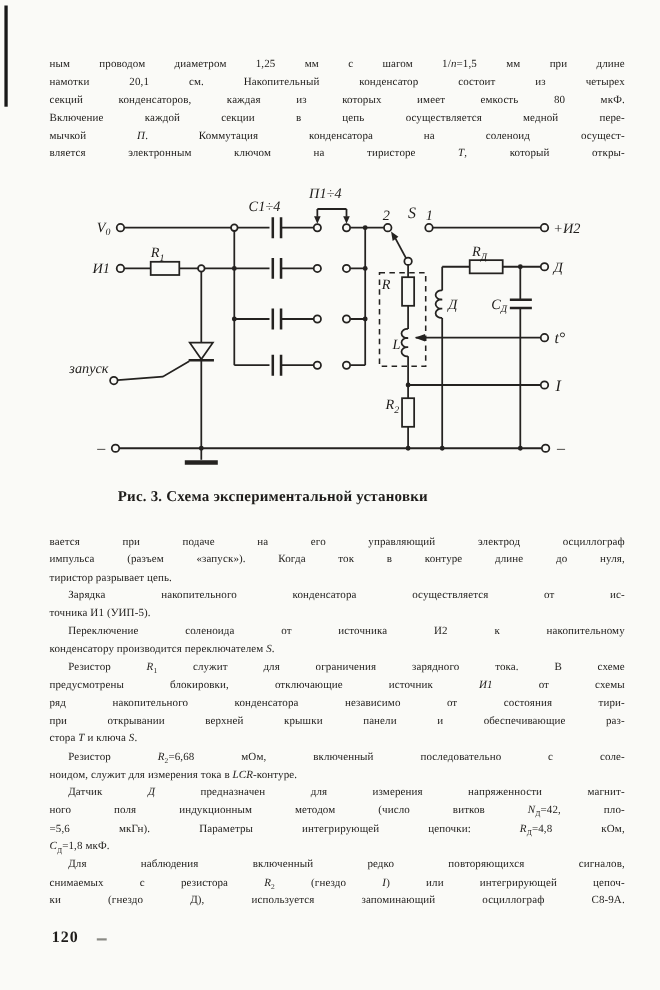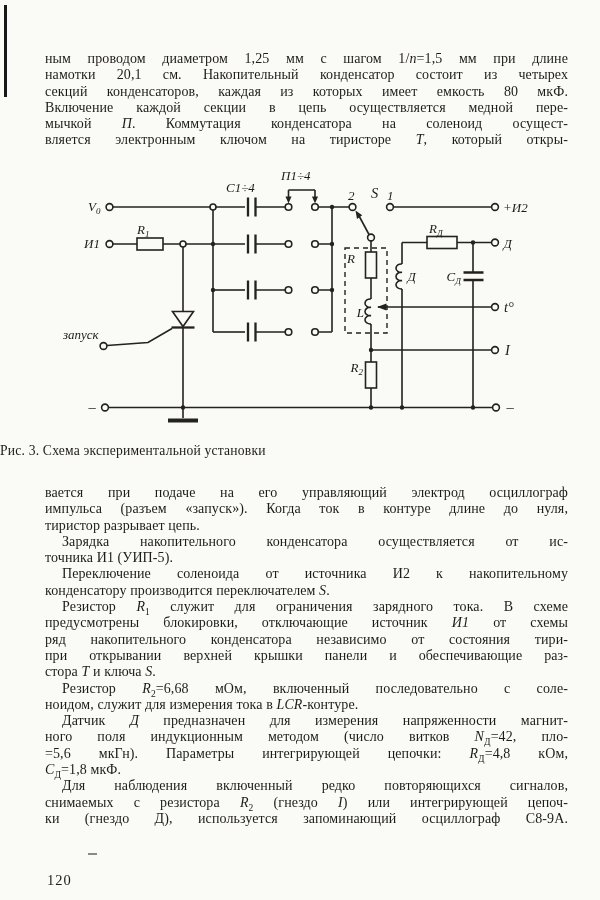--- a/index.html
+++ b/index.html
@@ -4,30 +4,30 @@
 <style>
   html,body{margin:0;padding:0;}
   body{width:600px;height:900px;background:#fafaf7;position:relative;overflow:hidden;
        font-family:"Liberation Serif",serif;color:#1e1c1a;}
   .page{position:absolute;inset:0;}
   .edge-artifact{position:absolute;left:4px;top:5px;width:3px;height:92px;background:#181818;}
   .speck{position:absolute;left:88px;top:853px;width:9px;height:2px;background:#8a8a85;}
   .tb{position:absolute;left:45px;width:523px;}
   .tb.top{top:51px;}
   .tb.bottom{top:485px;}
-  .line{font-size:14px;line-height:16.3px;white-space:nowrap;font-weight:500;
+  .line{font-size:10px;line-height:16.3px;white-space:nowrap;font-weight:500;
         letter-spacing:0.1px;}
   .line.jl{white-space:normal;text-align:justify;text-align-last:justify;}
   .line.ind{text-indent:17px;}
   .line em{font-style:italic;}
   .line sub{font-size:68%;line-height:0;}
   .line sup{font-size:68%;line-height:0;}
-  .caption{position:absolute;top:443px;left:0;width:496px;text-align:left;
-           font-size:13.6px;letter-spacing:0.2px;}
-  .pageno{position:absolute;left:47px;top:872px;font-size:14.5px;font-weight:normal;letter-spacing:1px;}
+  .caption{position:absolute;top:443px;left:0;width:496px;text-align:center;
+           font-size:13.6px;letter-spacing:0.2px;font-weight:bold;}
+  .pageno{position:absolute;left:47px;top:844px;font-size:14.5px;font-weight:bold;letter-spacing:1px;}
   svg{position:absolute;left:0;top:0;}
   .w{stroke:#242220;stroke-width:1.6;fill:none;}
   .w2{stroke:#242220;stroke-width:2.3;fill:none;}
   .wd{stroke:#242220;stroke-width:1.4;fill:none;stroke-dasharray:5 4;}
   .comp{stroke:#242220;stroke-width:1.6;fill:#fafaf7;}
   .oc{stroke:#242220;stroke-width:1.6;fill:#fafaf7;}
   .dot{fill:#242220;stroke:none;}
   .ah{fill:#242220;stroke:none;}
   .flbl{font-family:"Liberation Serif",serif;font-style:italic;font-size:13px;fill:#1e1c1a;}
   .flbl2{font-family:"Liberation Serif",serif;font-style:italic;font-size:14.5px;fill:#1e1c1a;}

